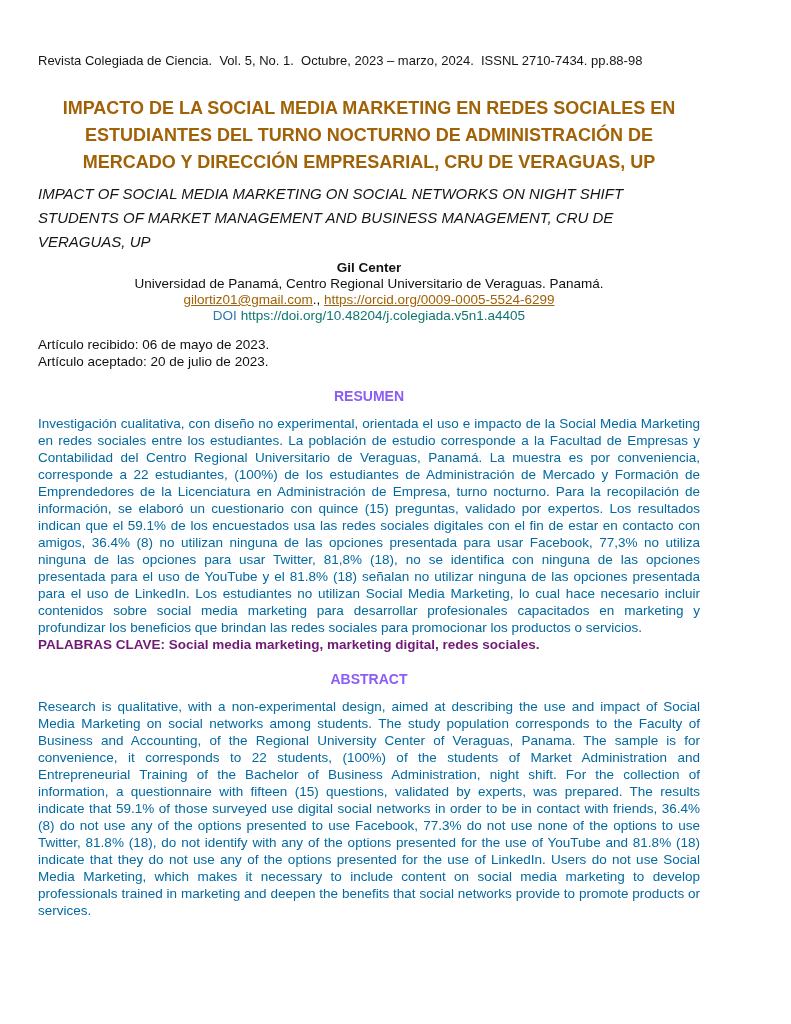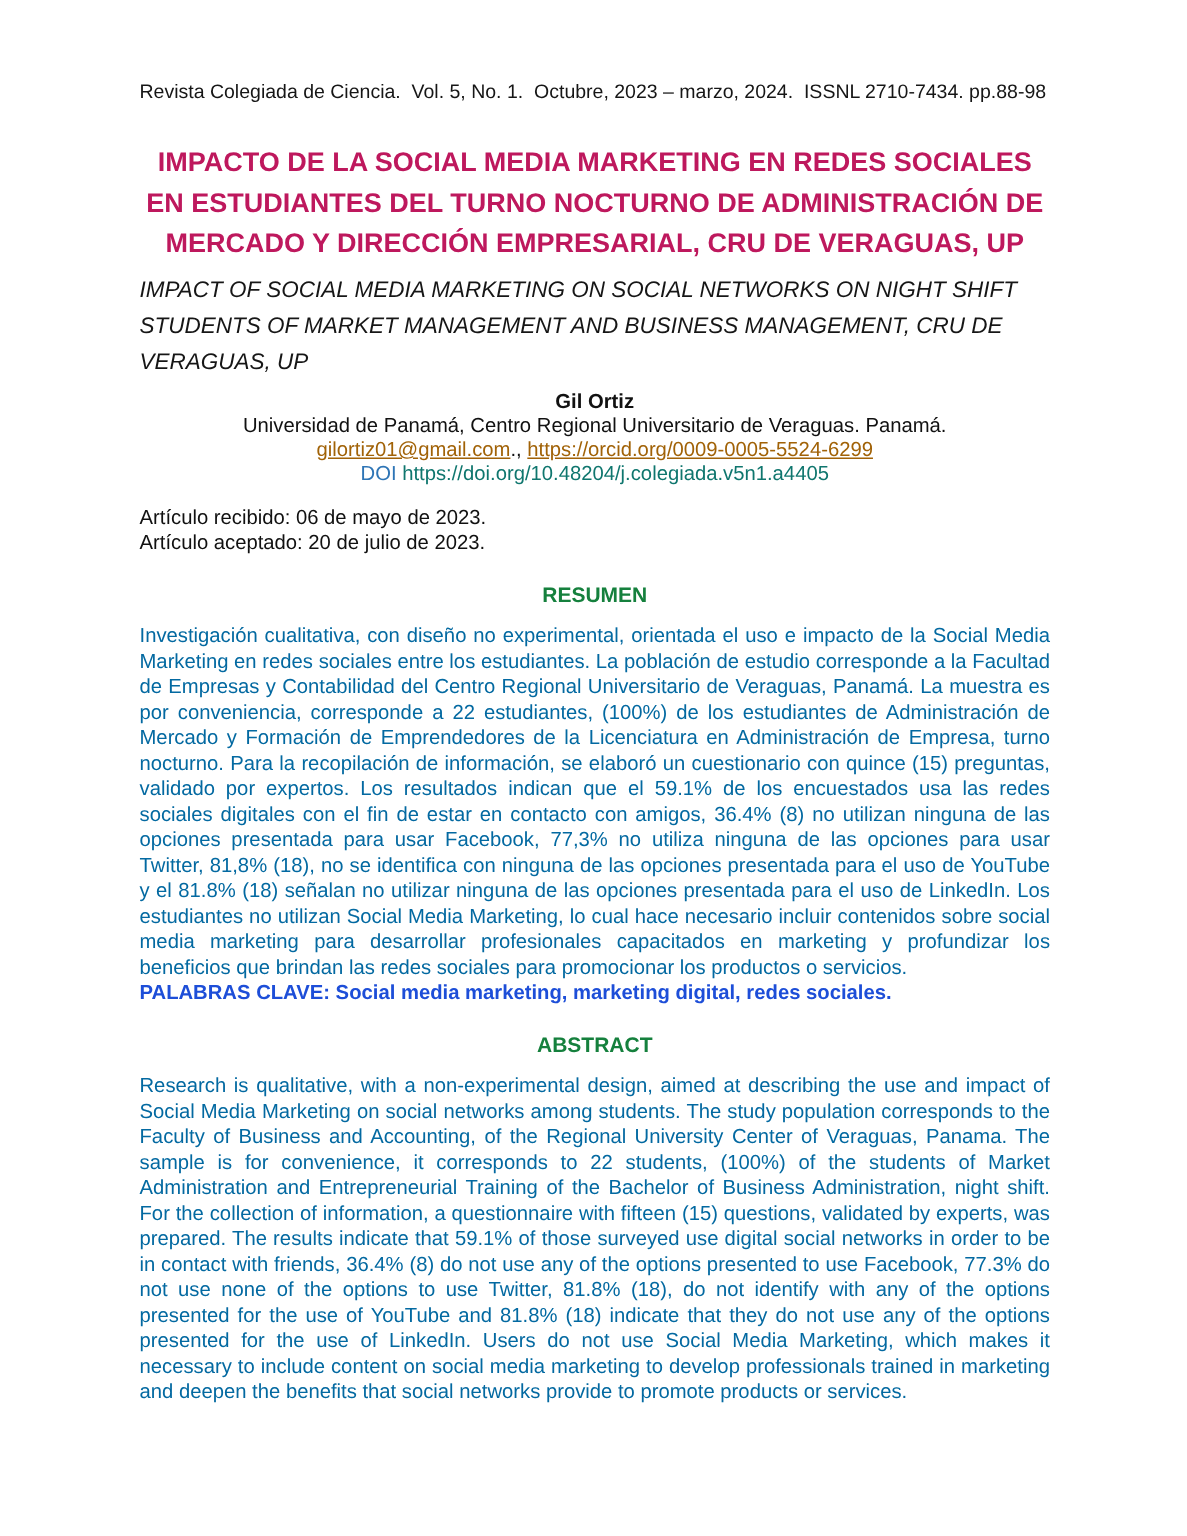--- a/index.html
+++ b/index.html
@@ -7,36 +7,36 @@
   body {
     width: 791px;
     height: 1024px;
     font-family: "Liberation Sans", sans-serif;
     color: #111111;
     overflow: hidden;
   }
   .page {
     width: 791px;
     height: 1024px;
-    padding: 52px 91px 0 93px;
+    padding: 52px 91px 0 38px;
   }
   .journal-header {
     font-size: 13px;
     line-height: 17px;
     white-space: pre-wrap;
     margin-bottom: 26px;
     color: #161616;
   }
   .title-es {
     font-size: 18px;
     font-weight: bold;
     text-align: center;
     line-height: 27px;
     margin-bottom: 6px;
-    color: #be185d;
+    color: #a16207;
   }
   .title-en {
     font-size: 15px;
     font-weight: normal;
     font-style: italic;
     line-height: 24px;
     margin-bottom: 6px;
     color: #161616;
   }
   .author-block {
@@ -60,50 +60,50 @@
     font-size: 13.5px;
     line-height: 17px;
     margin-bottom: 18px;
   }
   .section-heading {
     font-size: 14px;
     font-weight: bold;
     text-align: center;
     line-height: 17px;
     margin-bottom: 10px;
-    color: #15803d;
+    color: #8b5cf6;
   }
   .heading-abstract { margin-top: 18px; }
   .para {
     font-size: 13.5px;
     line-height: 17px;
     text-align: justify;
     color: #0369a1;
   }
   .keywords-line {
     font-size: 13.5px;
     line-height: 17px;
     font-weight: bold;
     text-align: left;
-    color: #1d4ed8;
+    color: #701a75;
   }
 </style>
 </head>
 <body>
 
 <div class="page">
 
   <div class="journal-header">Revista Colegiada de Ciencia.  Vol. 5, No. 1.  Octubre, 2023 – marzo, 2024.  ISSNL 2710-7434. pp.88-98</div>
 
   <h1 class="title-es">IMPACTO DE LA SOCIAL MEDIA MARKETING EN REDES SOCIALES EN ESTUDIANTES DEL TURNO NOCTURNO DE ADMINISTRACIÓN DE MERCADO Y DIRECCIÓN EMPRESARIAL, CRU DE VERAGUAS, UP</h1>
 
   <h2 class="title-en">IMPACT OF SOCIAL MEDIA MARKETING ON SOCIAL NETWORKS ON NIGHT SHIFT STUDENTS OF MARKET MANAGEMENT AND BUSINESS MANAGEMENT, CRU DE VERAGUAS, UP</h2>
 
   <div class="author-block">
-    <div class="author-name">Gil Ortiz</div>
+    <div class="author-name">Gil Center</div>
     <div>Universidad de Panamá, Centro Regional Universitario de Veraguas. Panamá.</div>
     <div><a class="link-blue">gilortiz01@gmail.com</a><span>., </span><a class="link-blue">https://orcid.org/0009-0005-5524-6299</a></div>
     <div><span class="doi-label">DOI</span> <a class="link-dark">https://doi.org/10.48204/j.colegiada.v5n1.a4405</a></div>
   </div>
 
   <div class="dates">
     <div>Artículo recibido: 06 de mayo de 2023.</div>
     <div>Artículo aceptado: 20 de julio de 2023.</div>
   </div>
 

